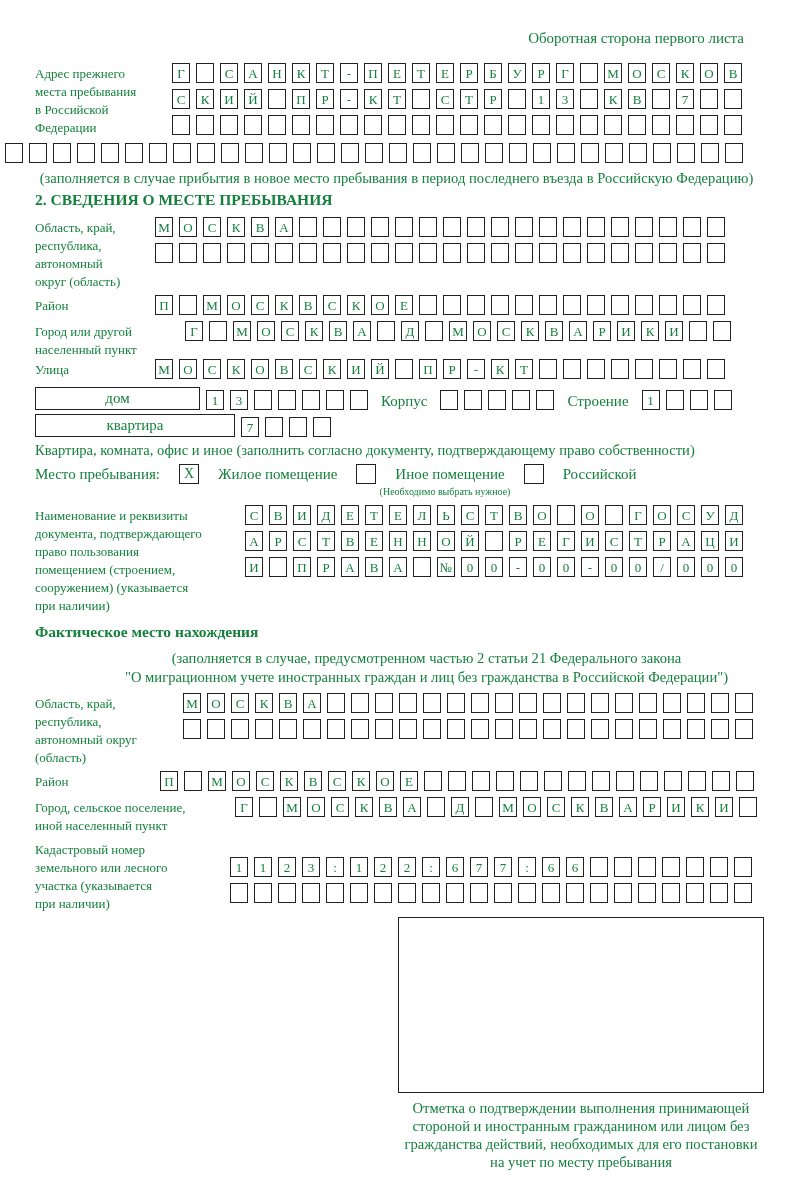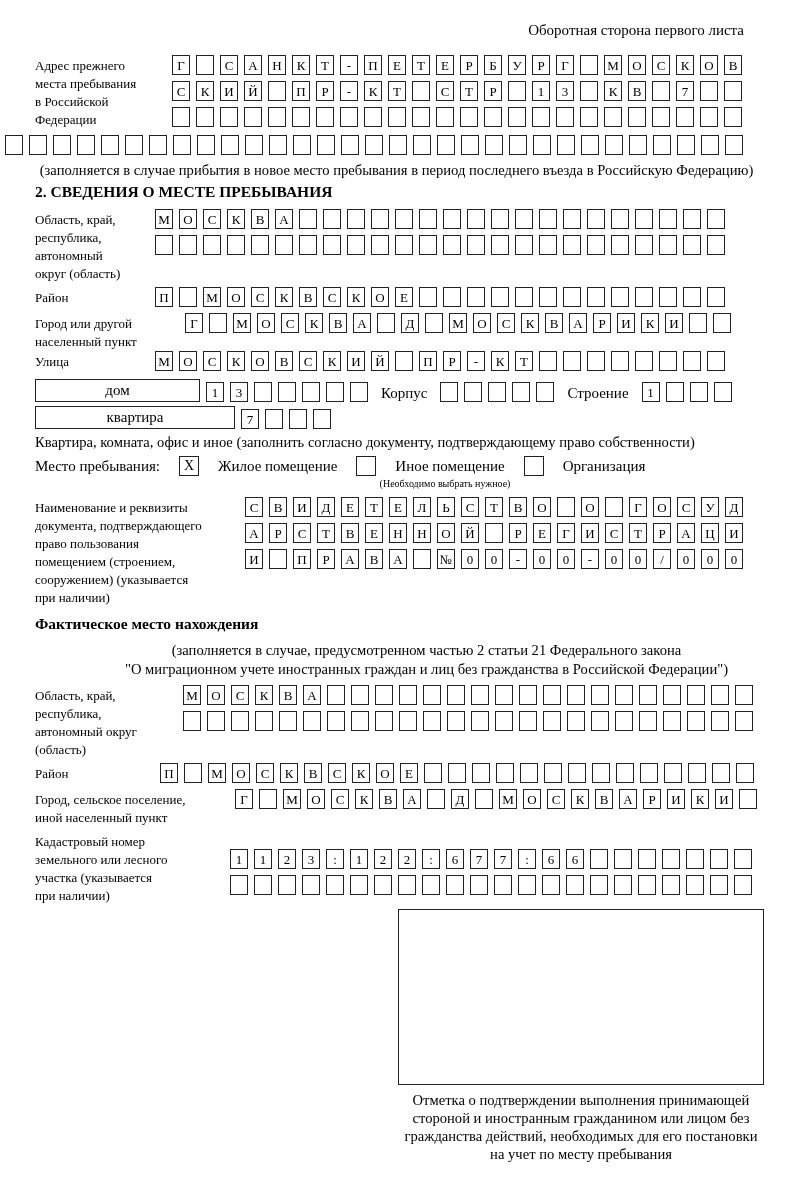--- a/index.html
+++ b/index.html
@@ -1,19 +1,19 @@
 <!DOCTYPE html>
 <html><head>
 <meta charset="utf-8">
 <style>
   html,body{margin:0;padding:0;background:#fff;}
   .page{
     position:relative;width:800px;height:1180px;box-sizing:border-box;
-    padding:22px 42px 0 35px;background:#fff;overflow:hidden;
-    font-family:"Liberation Serif","DejaVu Serif",serif;color:#000000;
+    padding:30px 42px 0 35px;background:#fff;overflow:hidden;
+    font-family:"Liberation Serif","DejaVu Serif",serif;color:#15803d;
   }
   .corner{text-align:right;font-size:15px;margin:0 14px 16px 0;}
   .frow{display:flex;align-items:flex-start;}
   .flabel{font-size:13px;line-height:18px;white-space:pre-line;flex:0 0 auto;padding-top:2px;}
   .grids{flex:1 1 auto;min-width:0;}
   .boxrow{display:flex;gap:6px;margin-bottom:6px;}
   .cell{
     width:18px;height:20px;box-sizing:border-box;border:1.4px solid #222;
     display:flex;align-items:center;justify-content:center;
     font-size:13px;line-height:1;flex:0 0 auto;background:#fff;
@@ -365,21 +365,21 @@
   </div>
   <div class="note-left">Квартира, комната, офис и иное (заполнить согласно документу, подтверждающему право собственности)</div>
 
   <div class="chk-row">
     <span>Место пребывания:</span>
     <span class="chkbox">X</span>
     <span>Жилое помещение</span>
     <span class="chkbox"></span>
     <span>Иное помещение</span>
     <span class="chkbox"></span>
-    <span>Организация</span>
+    <span>Российской</span>
   </div>
   <div class="chk-note">(Необходимо выбрать нужное)</div>
 
   <div class="frow">
     <div class="flabel" style="flex-basis:210px">Наименование и реквизиты
 документа, подтверждающего
 право пользования
 помещением (строением,
 сооружением) (указывается
 при наличии)</div>

